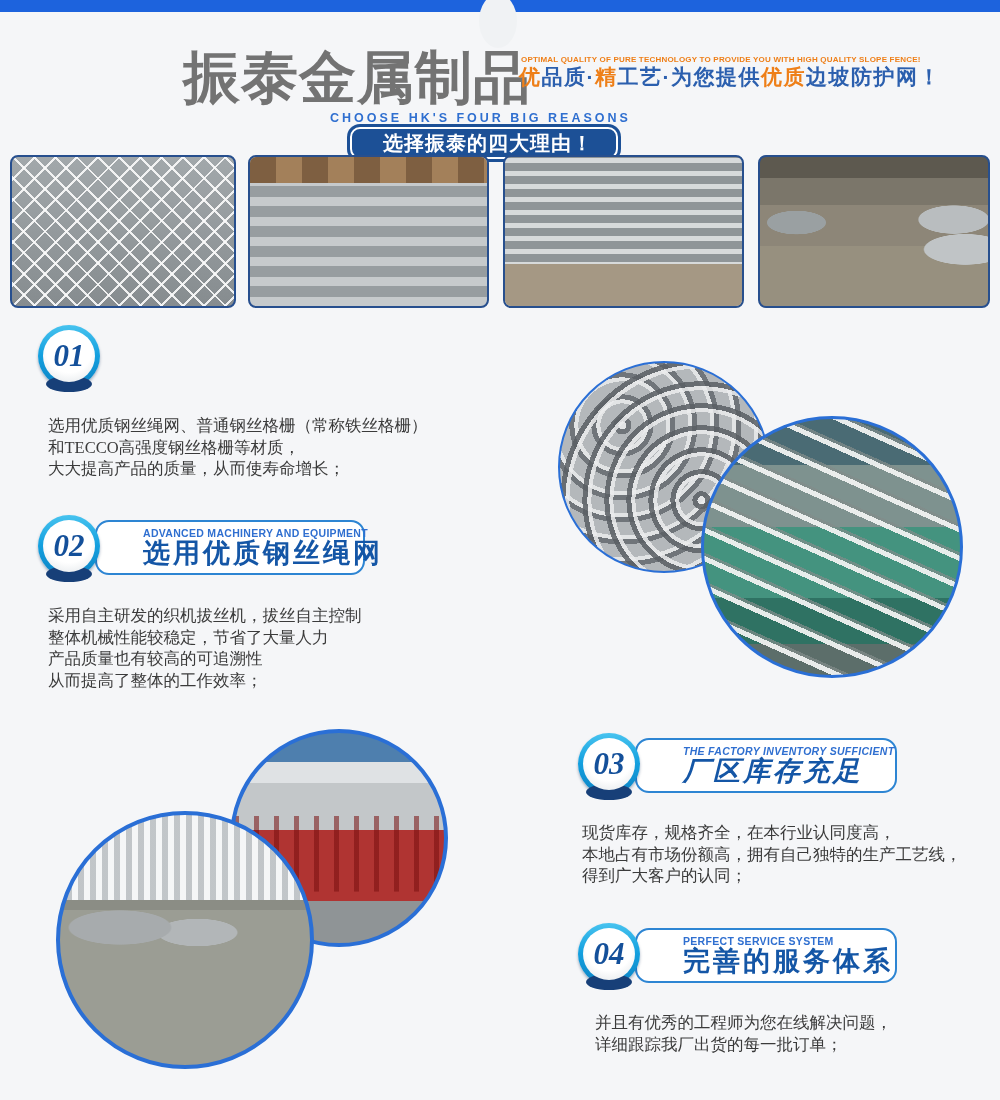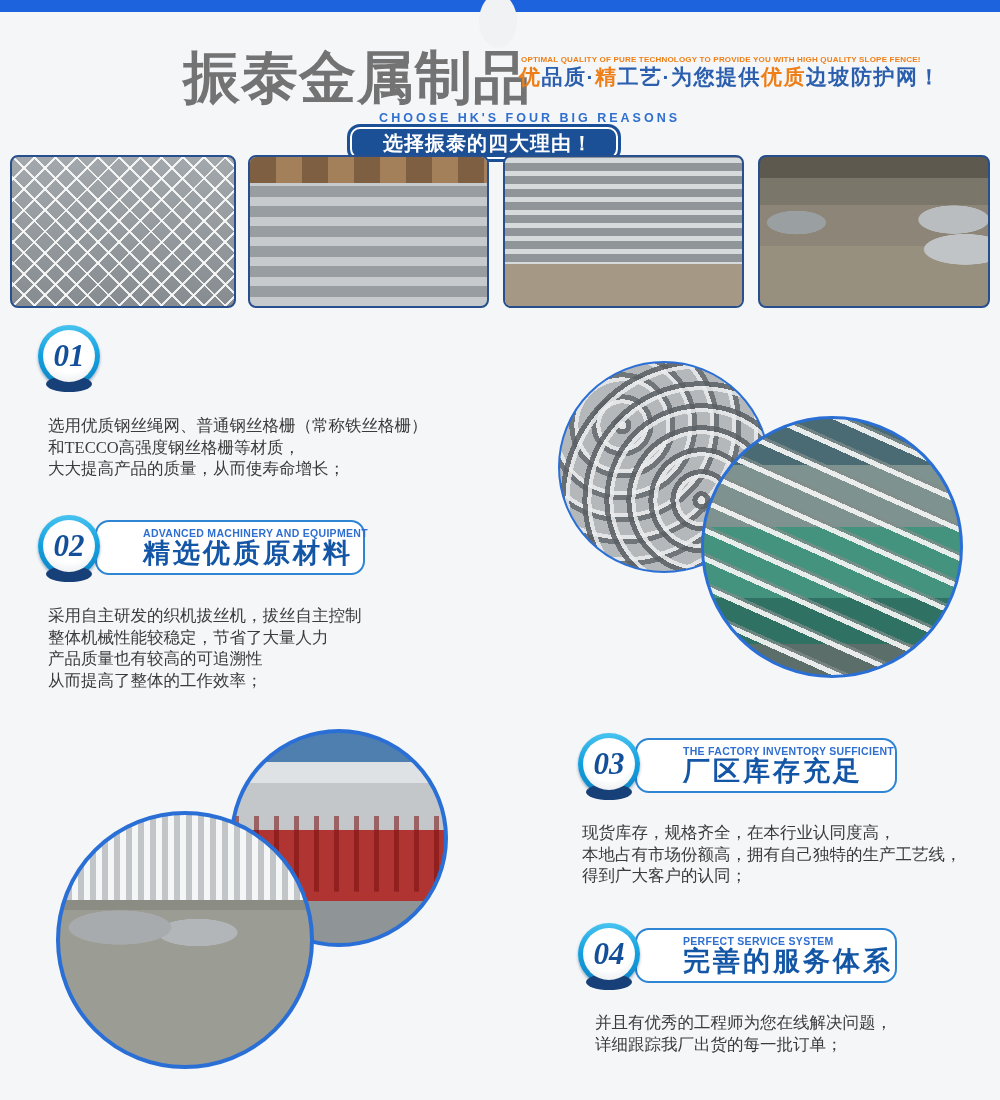--- a/index.html
+++ b/index.html
@@ -8,21 +8,21 @@
 
   
   .topbar { position:absolute; left:0; top:0; width:1000px; height:12px; background:#1d63dd; }
   .balloon { position:absolute; left:479px; top:-6px; width:38px; height:54px; border-radius:50%; background:#f0f2f4; }
 
   
   .brand { position:absolute; left:183px; top:40px; font-size:57px; font-weight:bold; letter-spacing:1px; color:#737373; white-space:nowrap; }
   .tag-en { position:absolute; left:521px; top:55px; width:420px; font-size:8px; font-weight:bold; color:#ee7f18; letter-spacing:.2px; white-space:nowrap; }
   .tag-cn { position:absolute; left:519px; top:63px; font-size:21px; font-weight:bold; letter-spacing:1.5px; white-space:nowrap; }
   .tag-cn .b { color:#2b5fae; } .tag-cn .o { color:#ee7f18; }
-  .choose-en { position:absolute; left:330px; top:111px; width:350px; text-align:right; font-size:12.5px; font-weight:bold; color:#2f6fd0; letter-spacing:3px; white-space:nowrap; }
+  .choose-en { position:absolute; left:330px; top:111px; width:350px; text-align:left; font-size:12.5px; font-weight:bold; color:#2f6fd0; letter-spacing:3px; white-space:nowrap; }
   .banner { position:absolute; left:350px; top:127px; width:268px; height:32px; background:#1c5096; border:2px solid #ffffff; box-shadow:0 0 0 3px #1c5096; border-radius:10px; color:#ffffff; font-size:20px; font-weight:bold; letter-spacing:1px; display:flex; align-items:center; justify-content:center;padding-left:8px; }
 
   
   .photo { position:absolute; top:155px; height:153px; border:2px solid #274f8e; border-radius:8px; overflow:hidden; }
   .ph1 { left:10px; width:226px;
     background:
       repeating-linear-gradient(45deg, rgba(250,250,250,.9) 0 2px, rgba(0,0,0,0) 2px 15px),
       repeating-linear-gradient(135deg, rgba(250,250,250,.9) 0 2px, rgba(0,0,0,0) 2px 15px),
       linear-gradient(180deg,#a2a8ab,#868c8f); }
   .ph2 { left:248px; width:241px;
@@ -106,36 +106,36 @@
     <div>选用优质钢丝绳网、普通钢丝格栅（常称铁丝格栅）</div>
     <div>和TECCO高强度钢丝格栅等材质，</div>
     <div>大大提高产品的质量，从而使寿命增长；</div>
   </div>
 
   <div class="badge" style="left:38px; top:515px;">
     <span class="num">02</span>
   </div>
   <div class="rbox" style="left:95px; top:520px; width:270px;">
     <div class="en">ADVANCED MACHINERY AND EQUIPMENT</div>
-    <div class="cn">精选优质原材料</div>
+    <div class="cn">选用优质钢丝绳网</div>
   </div>
   <div class="rtext" style="left:48px; top:605px;">
     <div>采用自主研发的织机拔丝机，拔丝自主控制</div>
     <div>整体机械性能较稳定，节省了大量人力</div>
     <div>产品质量也有较高的可追溯性</div>
     <div>从而提高了整体的工作效率；</div>
   </div>
 
   <div class="circle c-coils"></div>
   <div class="circle c-machine"></div>
 
   <div class="badge" style="left:578px; top:733px;">
     <span class="num">03</span>
   </div>
-  <div class="rbox" style="left:635px; top:738px; width:262px;">
+  <div class="rbox" style="left:635px; top:738px; width:262px;font-style:italic;">
     <div class="en">THE FACTORY INVENTORY SUFFICIENT</div>
     <div class="cn">厂区库存充足</div>
   </div>
   <div class="rtext" style="left:582px; top:822px;">
     <div>现货库存，规格齐全，在本行业认同度高，</div>
     <div>本地占有市场份额高，拥有自己独特的生产工艺线，</div>
     <div>得到广大客户的认同；</div>
   </div>
 
   <div class="badge" style="left:578px; top:923px;">

